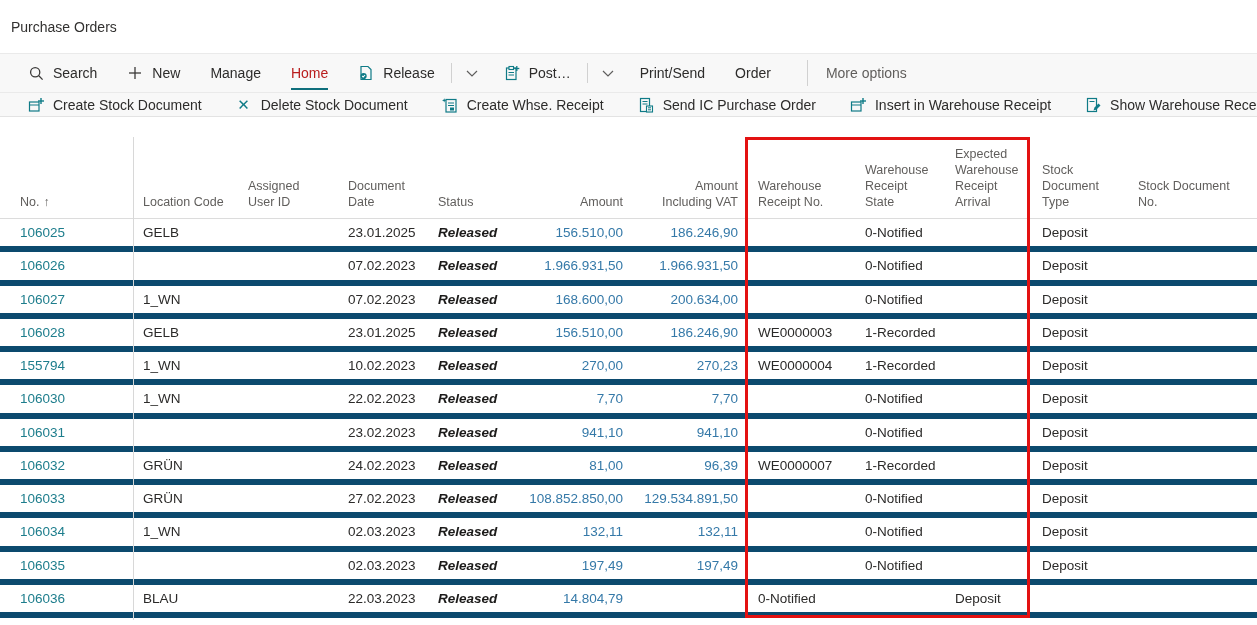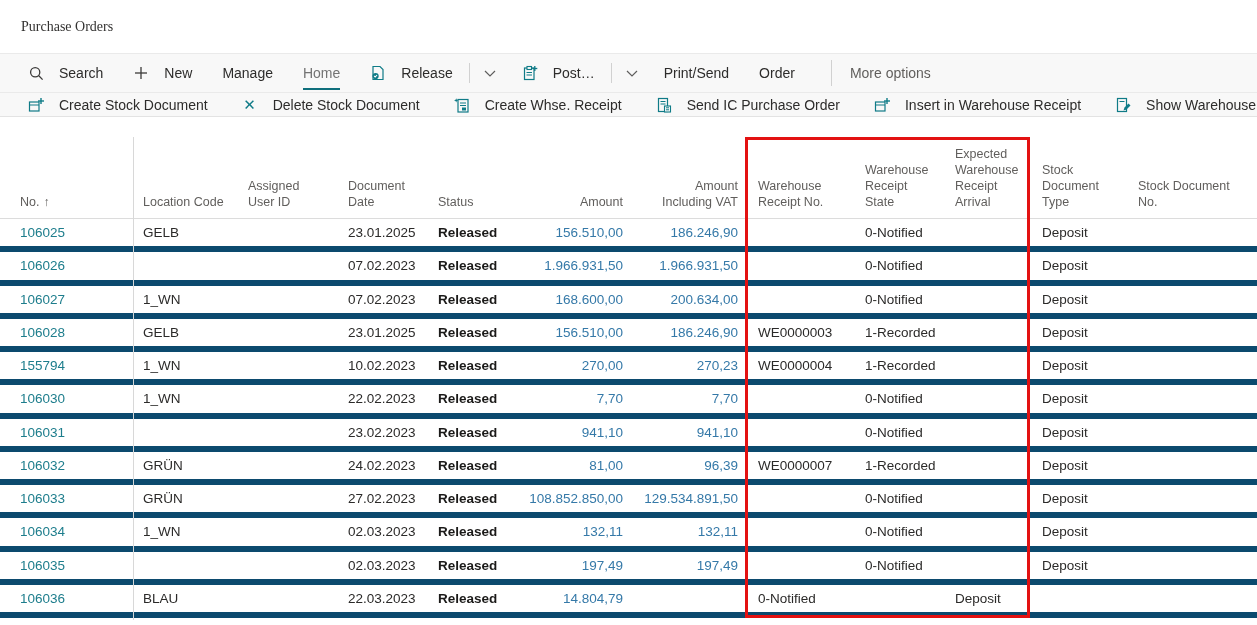--- a/index.html
+++ b/index.html
@@ -1,32 +1,32 @@
 <!DOCTYPE html>
 <html><head>
 <meta charset="utf-8">
 <style>
   * { margin:0; padding:0; box-sizing:border-box; }
   html,body { width:1257px; height:625px; background:#fff; overflow:hidden;
     font-family:"Liberation Sans","DejaVu Sans",sans-serif; }
   .stage { position:relative; width:1257px; height:625px; background:#fff; }
 
   
-  .titlebar { height:53px; display:flex; align-items:center; padding-left:21px; background:#fff;font-family:Liberation Serif, serif; }
+  .titlebar { height:53px; display:flex; align-items:center; padding-left:11px; background:#fff; }
   .titlebar .title { font-size:14px; color:#323130; }
 
   
   .abar { display:flex; align-items:center; background:#f8f8f8; border-top:1px solid #eaeaea; }
   .abar1 { height:39px; padding-left:28px; gap:0; }
   .abar2 { height:25px; padding-left:28px; border-bottom:1px solid #e3e3e3; }
-  .aitem { display:flex; align-items:center; gap:15px; font-size:14px; color:#2d2c2b;
+  .aitem { display:flex; align-items:center; gap:9px; font-size:14px; color:#2d2c2b;
     cursor:pointer; white-space:nowrap; }
   .abar1 .aitem { margin-right:30px; }
   .abar2 .aitem { margin-right:34px; }
-  .aitem.active { color:#737373; position:relative; }
+  .aitem.active { color:#b91c1c; position:relative; }
   .aitem.active::after { content:""; position:absolute; left:0; right:0; bottom:-9px;
     height:2px; background:#0f6f7c; }
   .vdiv { width:1px; height:20px; background:#d1d1d1; margin:0 14px 0 -14px; }
   .vdiv.tall { height:26px; margin:0 18px 0 6px; }
   .chev { margin-right:26px; display:flex; align-items:center; cursor:pointer; }
   .muted { color:#605e5c; }
   .icn { display:inline-flex; width:16px; height:16px; align-items:center; justify-content:center; }
   .icn svg { display:block; }
   .xglyph { color:#0f7b87; font-size:15px; font-weight:700; line-height:1; }
 
@@ -39,21 +39,21 @@
     color:#605e5c; line-height:1.28; }
   .hcell:first-child { padding-left:20px; }
   .hcell.right { justify-content:flex-end; text-align:right; }
   .trow { height:33.25px; border-bottom:6px solid #0c4a6e; background:#fff; }
   .cell { display:flex; align-items:center; padding:0 10px; font-size:13.5px; color:#2b2a29;
     white-space:nowrap; overflow:hidden; }
   .cell:first-child { padding-left:20px; }
   .cell.right { justify-content:flex-end; }
   .col-no { color:#1d7d8c; cursor:pointer; }
   .col-amount, .col-amount_including_vat { color:#3579a8; cursor:pointer; }
-  .col-status { font-weight:700; color:#1b1a19; }
+  .col-status { font-weight:700; color:#1b1a19;font-style:italic; }
   .sort-arrow { margin-left:4px; color:#605e5c; font-size:12px; }
 
   
   .freeze-line { position:absolute; left:133px; top:137px; height:483px; width:1px; background:#d8d8d8; }
 
   
   .red-box { position:absolute; left:745px; top:137px; width:285px; height:481px;
     border:3px solid #e31212; pointer-events:none; }
 </style>
 </head>

